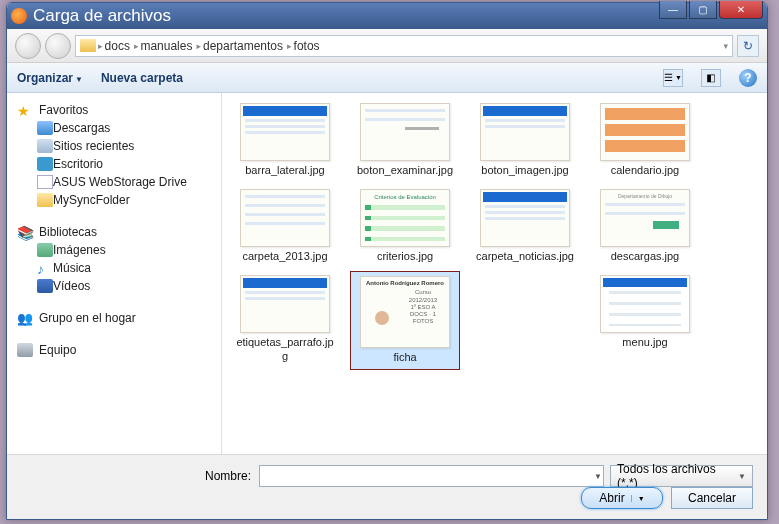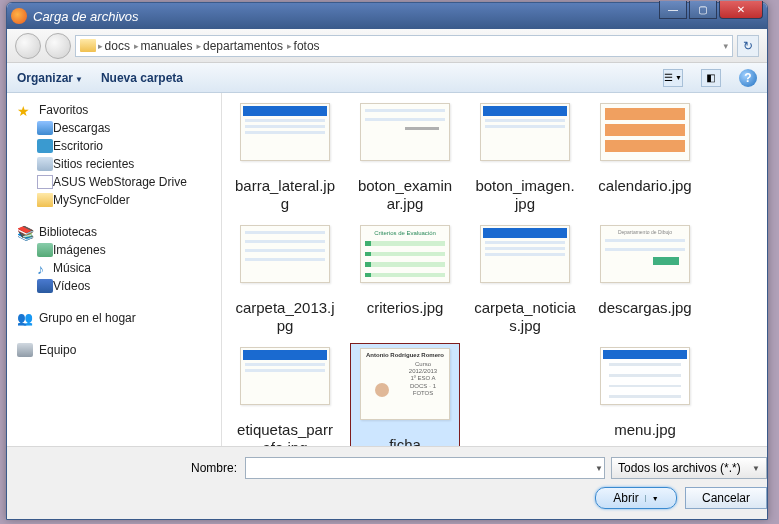--- a/index.html
+++ b/index.html
@@ -1,20 +1,20 @@
 <!DOCTYPE html>
 <html><head>
 <meta charset="utf-8">
 <style>
 * { box-sizing: border-box; margin: 0; padding: 0; font-family: "Segoe UI", Tahoma, sans-serif; font-size: 12px; }
 body { background: #b0a0b8; width: 779px; height: 524px; overflow: hidden; }
 .window { position: absolute; top: 2px; left: 6px; width: 762px; height: 518px; background: #fff; border: 1px solid #3a5a8a; border-radius: 6px 6px 0 0; box-shadow: 0 0 8px rgba(0,0,0,0.3); display: flex; flex-direction: column; }
 .titlebar { height: 26px; background: linear-gradient(#5a7db8, #3a5a8a); border-radius: 5px 5px 0 0; display: flex; align-items: center; padding: 0 4px; color: #fff; }
 .titlebar .ff-icon { width: 16px; height: 16px; background: radial-gradient(circle at 40% 40%, #ffb347, #e85c1e); border-radius: 50%; margin-right: 6px; }
-.titlebar .title { flex: 1; font-size: 13px; font-style: italic; }
+.titlebar .title { flex: 1; font-size: 17px; }
 .win-btns { display: flex; gap: 2px; position: absolute; right: 4px; top: -2px; }
 .win-btn { width: 28px; height: 18px; border: 1px solid #2a3a5a; border-top: none; display: flex; align-items: center; justify-content: center; font-size: 10px; color: #fff; }
 .win-min, .win-max { background: linear-gradient(#6a8ac0, #4a6a9a); }
 .win-close { width: 44px; background: linear-gradient(#e06060, #c03030); border-radius: 0 0 4px 4px; }
 
 .navrow { height: 34px; background: linear-gradient(#f8f8f8, #e8e8e8); border-bottom: 1px solid #d0d0d0; display: flex; align-items: center; padding: 0 8px; gap: 4px; }
 .nav-circle { width: 26px; height: 26px; border-radius: 50%; background: radial-gradient(circle at 35% 35%, #fafafa, #d0d0d0); border: 1px solid #b0b0b0; }
 .addr { flex: 1; height: 22px; border: 1px solid #b8c8d8; background: #fff; display: flex; align-items: center; padding: 0 4px; gap: 2px; }
 .folder-ico { width: 16px; height: 13px; background: linear-gradient(#ffe9a8, #f0c050); border-radius: 1px; }
 .crumb { display: flex; align-items: center; gap: 4px; color: #333; }
@@ -46,34 +46,34 @@
 .ico-img { background: linear-gradient(#88ccaa,#55aa77); border-radius: 2px; }
 .ico-mus { color: #3a8ad0; font-size: 14px; }
 .ico-vid { background: linear-gradient(#4a7ad0,#2a5aa0); border-radius: 2px; }
 .ico-grp { font-size: 13px; }
 .ico-pc { background: linear-gradient(#d0d8e0,#909ca8); border-radius: 2px; }
 
 .files { flex: 1; overflow-y: auto; padding: 6px 8px; display: flex; flex-wrap: wrap; align-content: flex-start; gap: 4px 10px; position: relative; }
 .file { width: 110px; display: flex; flex-direction: column; align-items: center; text-align: center; padding: 4px; }
 .file.selected { background: #cde6ff; border: 1px solid #7f1d1d; }
 .thumb { width: 90px; height: 58px; border: 1px solid #d8d0c0; background: #fdfdf8; box-shadow: 1px 1px 2px rgba(0,0,0,0.1); display: flex; flex-direction: column; overflow: hidden; padding: 2px; }
-.fname { margin-top: 16px; color: #222; line-height: 1.2; word-break: break-word; font-size: 15px; }
+.fname { margin-top: 3px; color: #222; line-height: 1.2; word-break: break-word; font-size: 11px; }
 .bars .bar { height: 3px; background: #dde8f4; margin: 3px 2px; }
 .hdr-blue { height: 10px; background: #1a6ad0; }
 .hdr-orange { height: 12px; background: #f0a060; margin: 2px; }
 .grn-line { height: 5px; background: #d0f0d0; border-left: 6px solid #40b070; margin: 3px 2px; }
 .menu-thumb { background:#fff; }
 .menu-thumb .mh { height: 10px; background:#1a6ad0; }
 .menu-thumb .ml { height: 3px; background:#e0e8f0; margin:4px 6px; }
 
-.footer { border-top: 1px solid #d8d8d8; background: #f0f0f0; padding: 10px 0; display: flex; flex-direction: column; gap: 8px; }
+.footer { border-top: 1px solid #d8d8d8; background: #f0f0f0; padding: 10px 14px; display: flex; flex-direction: column; }
 .frow { display: flex; align-items: center; gap: 8px; }
 .frow .lbl { width: 230px; text-align: right; }
 .name-input { flex: 1; height: 22px; border: 1px solid #a0b0c0; background: #fff; padding: 0 4px; }
-.combo { width: 156px; height: 22px; border: 1px solid #a0b0c0; background: linear-gradient(#fff,#e8e8e8); display: flex; align-items: center; padding: 0 6px; }
+.combo { width: 143px; height: 22px; border: 1px solid #a0b0c0; background: linear-gradient(#fff,#e8e8e8); display: flex; align-items: center; padding: 0 6px; }
 .combo .arr { margin-left: auto; font-size: 8px; color: #555; }
 .btns { display: flex; gap: 8px; justify-content: flex-end; }
 .btn { width: 82px; height: 22px; border: 1px solid #8aa8c8; background: linear-gradient(#f8fbff,#dce8f4); display: flex; align-items: center; justify-content: center; }
 .btn.primary { border-color: #3a8ad0; box-shadow: 0 0 3px #6ab0f0; background: linear-gradient(#eaf4ff,#c8e0f8); border-radius: 10px; }
 
 
 .person { display:flex; gap:2px; padding:2px; }
 .person .ph { width:34px; height:40px; display:flex; align-items:flex-end; justify-content:center; }
 .person .ph .head { width:14px; height:14px; background:#e0b898; border-radius:50%; position:relative; top:-4px; }
 .person .ph .body { width:28px; height:20px; background:#222; border-radius:14px 14px 0 0; }
@@ -134,26 +134,26 @@
       <div class="side-group">
         <div class="side-head">
             <span class="ico ico-star">★</span>
             <span>Favoritos</span>
           </div>
         <div class="side-item">
             <span class="ico ico-dl"></span>
             <span>Descargas</span>
           </div>
         <div class="side-item">
+            <span class="ico ico-recent"></span>
+            <span>Sitios recientes</span>
+          </div>
+        <div class="side-item">
             <span class="ico ico-desk"></span>
             <span>Escritorio</span>
-          </div>
-        <div class="side-item">
-            <span class="ico ico-recent"></span>
-            <span>Sitios recientes</span>
           </div>
         <div class="side-item">
             <span class="ico ico-doc"></span>
             <span>ASUS WebStorage Drive</span>
           </div>
         <div class="side-item">
             <span class="ico ico-fold"></span>
             <span>MySyncFolder</span>
           </div>
       </div>

